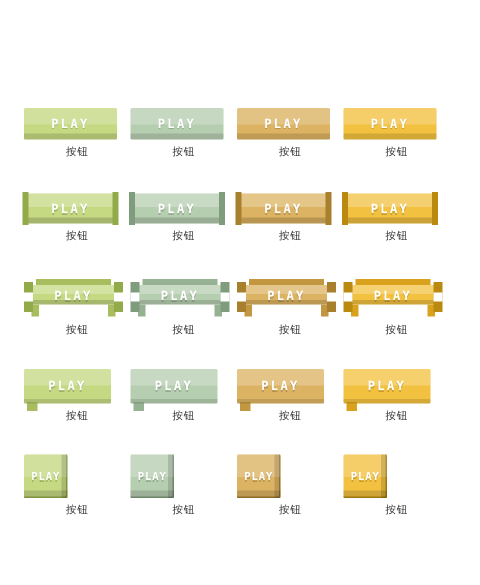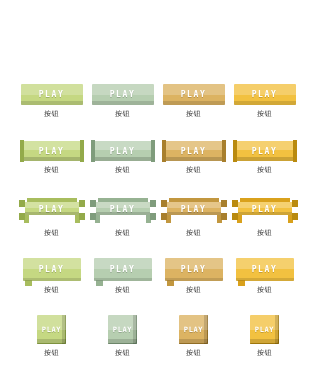--- a/index.html
+++ b/index.html
@@ -34,22 +34,20 @@
   .row-1 { height: 57px; }
   .row-2 { height: 57px; }
   .row-3 { height: 60px; }
   .row-4 { height: 57px; }
   .row-5 { height: 60px; }
 
   .cell {
     width: 71px;
     display: flex;
     flex-direction: column;
-    align-items: center;
-    margin-top: 12px;
   }
 
   
   .caption {
     margin-top: 4px;
     font-size: 7px;
     line-height: 9px;
     color: #2b2b2b;
     letter-spacing: 0.5px;
     text-align: center;

